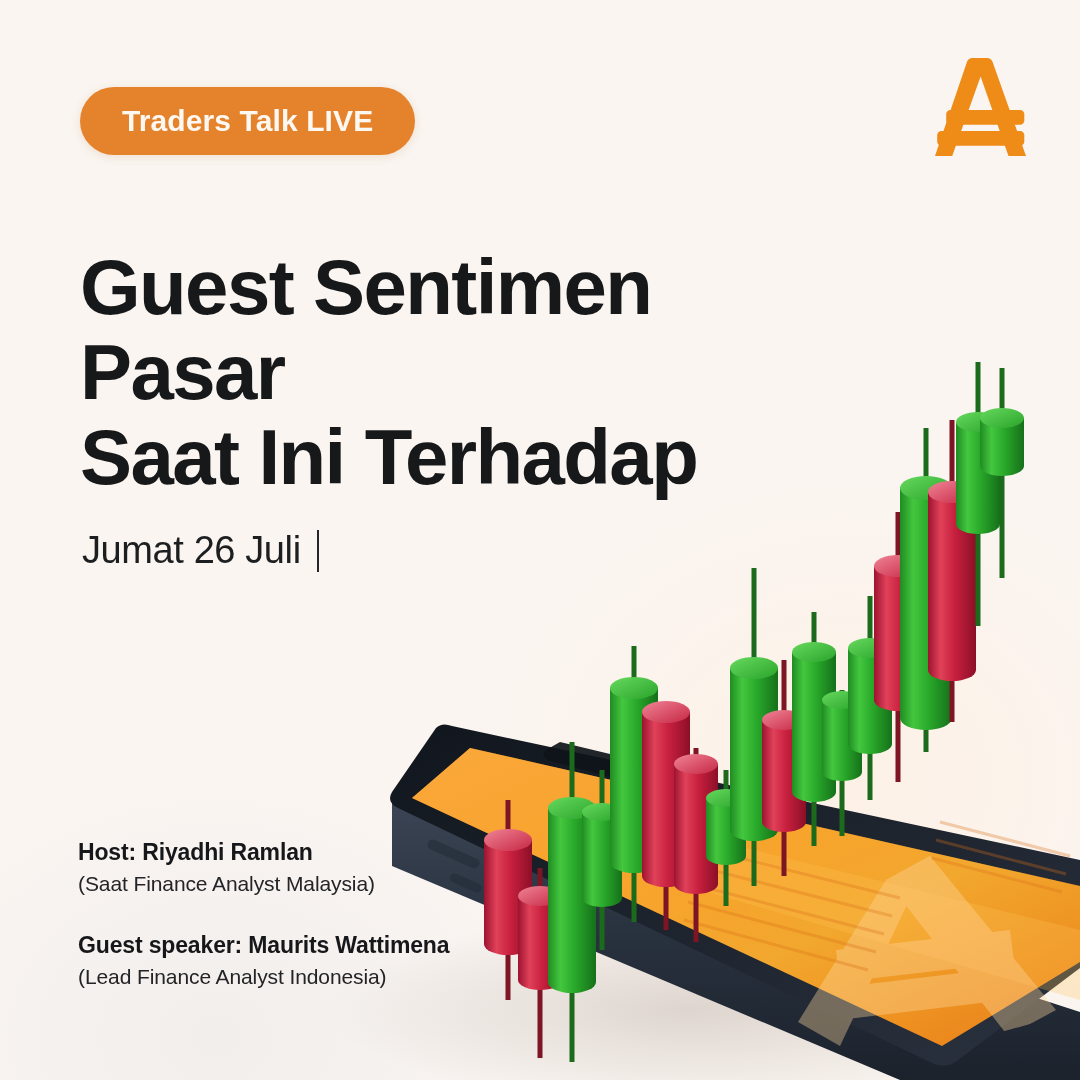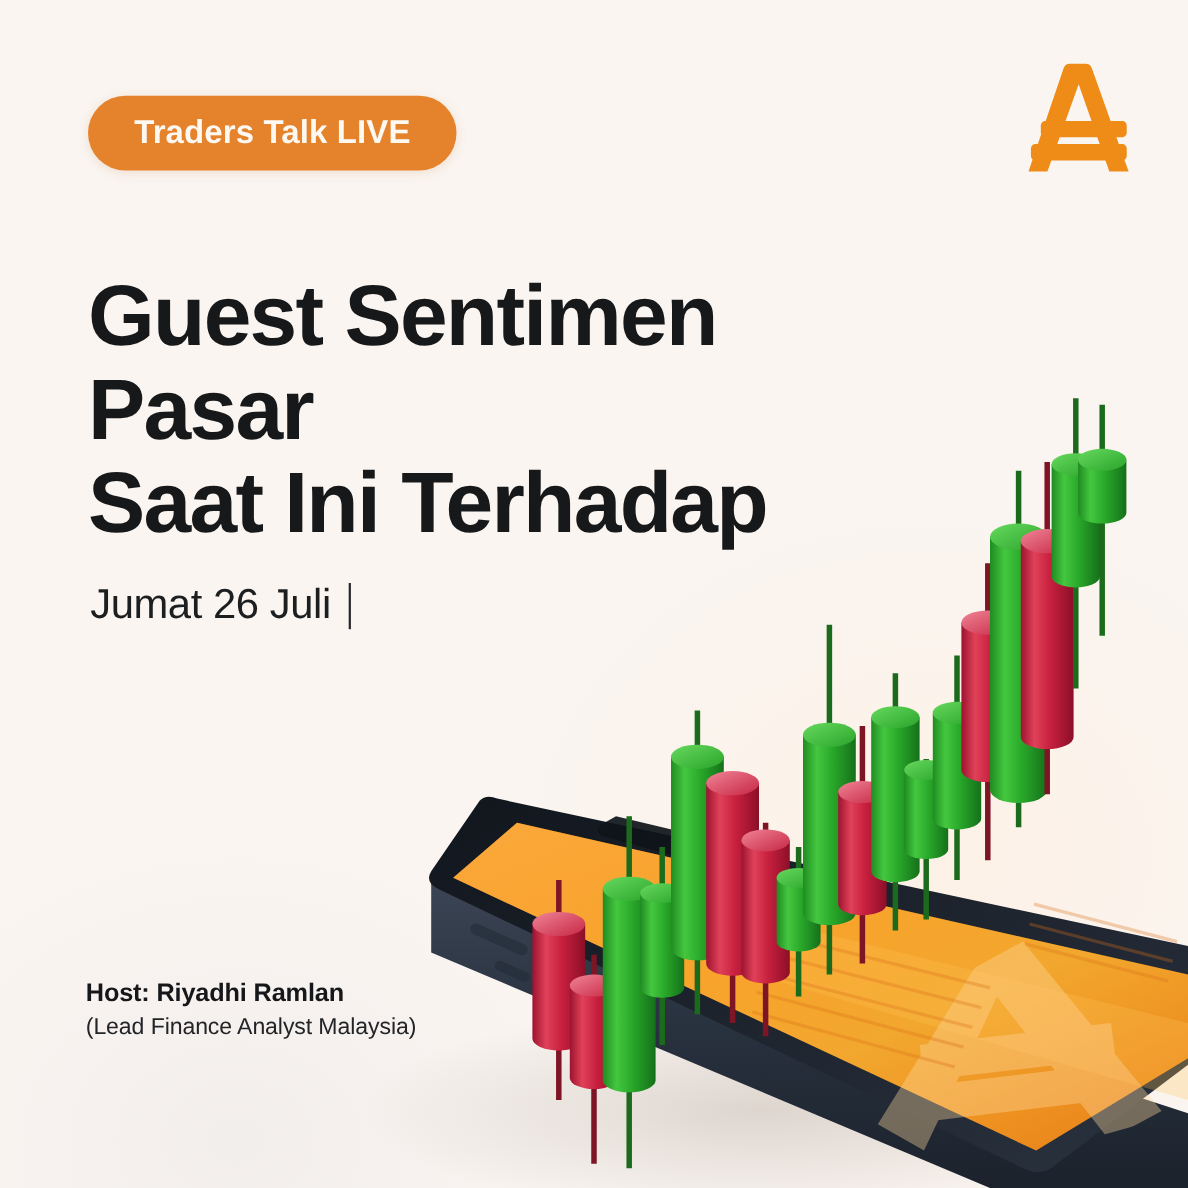--- a/index.html
+++ b/index.html
@@ -48,21 +48,21 @@
     position:absolute;left:82px;top:513px;
     display:flex;align-items:center;
     color:#1d1e20;font-size:38px;letter-spacing:-.4px;white-space:nowrap;margin-top:16px;
   }
   #datetime .sep{
     display:inline-block;width:2px;height:42px;
     background:#25262a;margin:0 17px 0 16px;
   }
 
   
-  #credits{position:absolute;left:78px;top:888px;width:460px;}
+  #credits{position:absolute;left:78px;top:838px;width:460px;}
   .credit{margin-bottom:32px;}
   .credit:last-child{margin-bottom:0;}
   .credit .nm{
     color:#16171a;font-size:23px;font-weight:bold;
     letter-spacing:-.15px;line-height:1.28;white-space:nowrap;
   }
   .credit .role{
     color:#232427;font-size:21px;letter-spacing:-.1px;
     line-height:1.35;margin-top:3px;white-space:nowrap;
   }
@@ -301,17 +301,21 @@
         <line x1="1002" y1="368" x2="1002" y2="578" stroke="#1c6b1c" stroke-width="5"></line>
         <path d="M980 418 L1024 418 L1024 466 A22 10 0 0 1 980 466 Z" fill="url(#gBody)"></path>
         <ellipse cx="1002" cy="418" rx="22" ry="10" fill="url(#gTop)"></ellipse>
       </g>
     </g>
   </svg>
 
   <div id="credits">
     <div class="credit">
       <div class="nm">Host: Riyadhi Ramlan</div>
-      <div class="role">(Lead Finance Analyst Malaysia)</div>
+      <div class="role">(Saat Finance Analyst Malaysia)</div>
+    </div>
+    <div class="credit">
+      <div class="nm">Guest speaker: Maurits Wattimena</div>
+      <div class="role">(Lead Finance Analyst Indonesia)</div>
     </div>
   </div>
 
 </div>
 
 </body></html>

